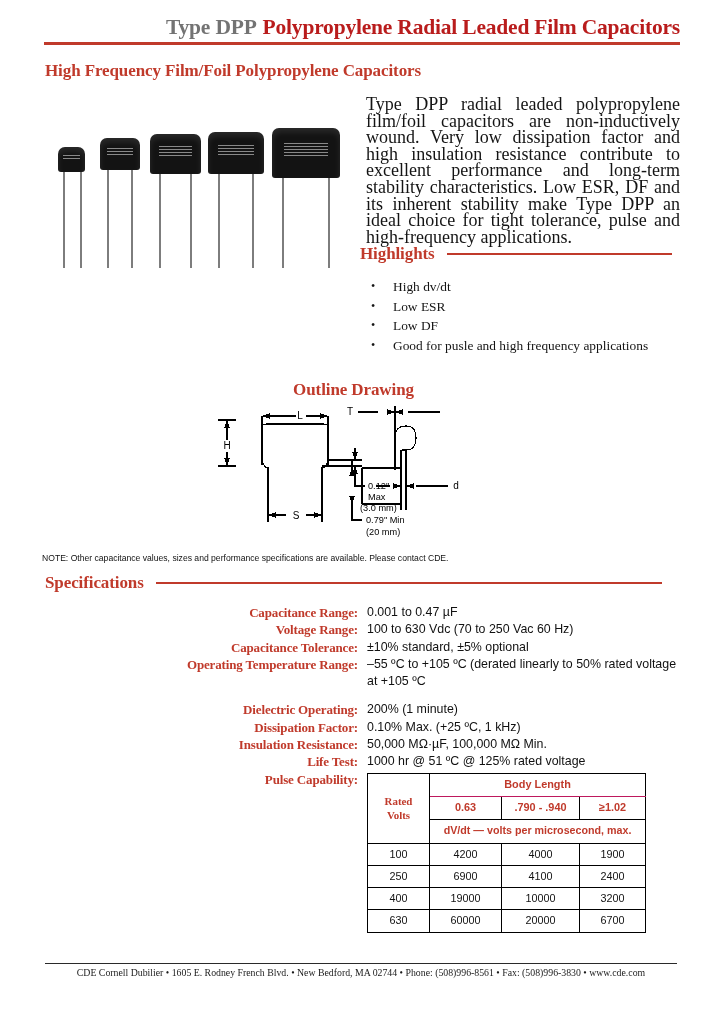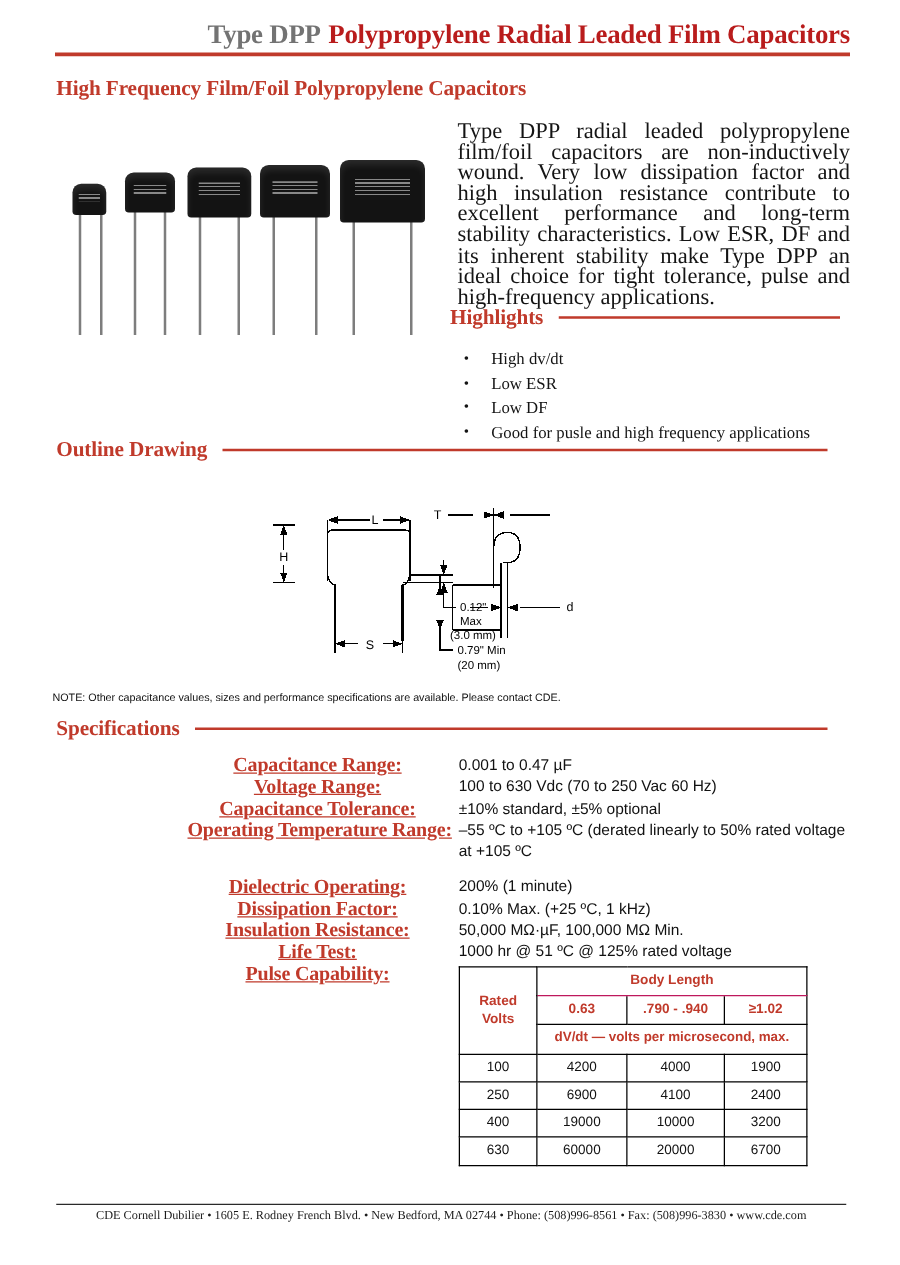--- a/index.html
+++ b/index.html
@@ -117,21 +117,21 @@
     letter-spacing: -0.1px;
   }
   .sec-head .sec-rule {
     height: 2px;
     background: #C03A2B;
     margin-left: 12px;
     flex: 1 1 auto;
   }
 
   #highlights-head { left: 360px; top: 244px; width: 312px; }
-  #outline-head    { left: 45px;  top: 350px; width: 617px; }
+  #outline-head    { left: 45px;  top: 380px; width: 617px; flex-direction: column; }
   #spec-head       { left: 45px;  top: 573px; width: 617px; }
 
   
   #highlights-list {
     position: absolute;
     left: 371px; top: 277px;
     width: 310px;
     font-size: 13.4px;
     line-height: 19.5px;
     color: #141414;
@@ -171,29 +171,28 @@
     width: 530px;
   }
   .spec-row {
     display: flex;
     align-items: flex-start;
     margin-bottom: 0px;
   }
   .spec-label {
     width: 208px;
     flex: 0 0 208px;
-    text-align: center;
+    text-align: right;
     padding-right: 9px;
-    font-size: 16px;
+    font-size: 13px;
     font-weight: bold;
     color: #C03A2B;
     line-height: 17.3px;
     white-space: nowrap;
     letter-spacing: -0.15px;
-    text-decoration: underline;
   }
   .spec-value {
     flex: 1 1 auto;
     font-family: "Liberation Sans", sans-serif;
     font-size: 12.4px;
     line-height: 17.3px;
     color: #111;
   }
   .spec-row.gap-before { margin-top: 11px; }
 
@@ -221,20 +220,21 @@
   table#pulse-table td.dvdt {
     color: #C03A2B;
     font-weight: bold;
     font-size: 10.7px;
     border-bottom: 1.6px solid #000;
   }
   table#pulse-table td.rated-volts {
     border-bottom: 1.6px solid #000;
     vertical-align: middle;
     line-height: 14px;
+    font-family: Liberation Serif, serif;
   }
   table#pulse-table td.bodylen {
     border-bottom: 1px solid #be185d;
   }
   table#pulse-table td.datacell { font-size: 10.8px; padding: 2px 1px; }
   col.c0 { width: 62px; }
   col.c1 { width: 72px; }
   col.c2 { width: 78px; }
   col.c3 { width: 66px; }
 

